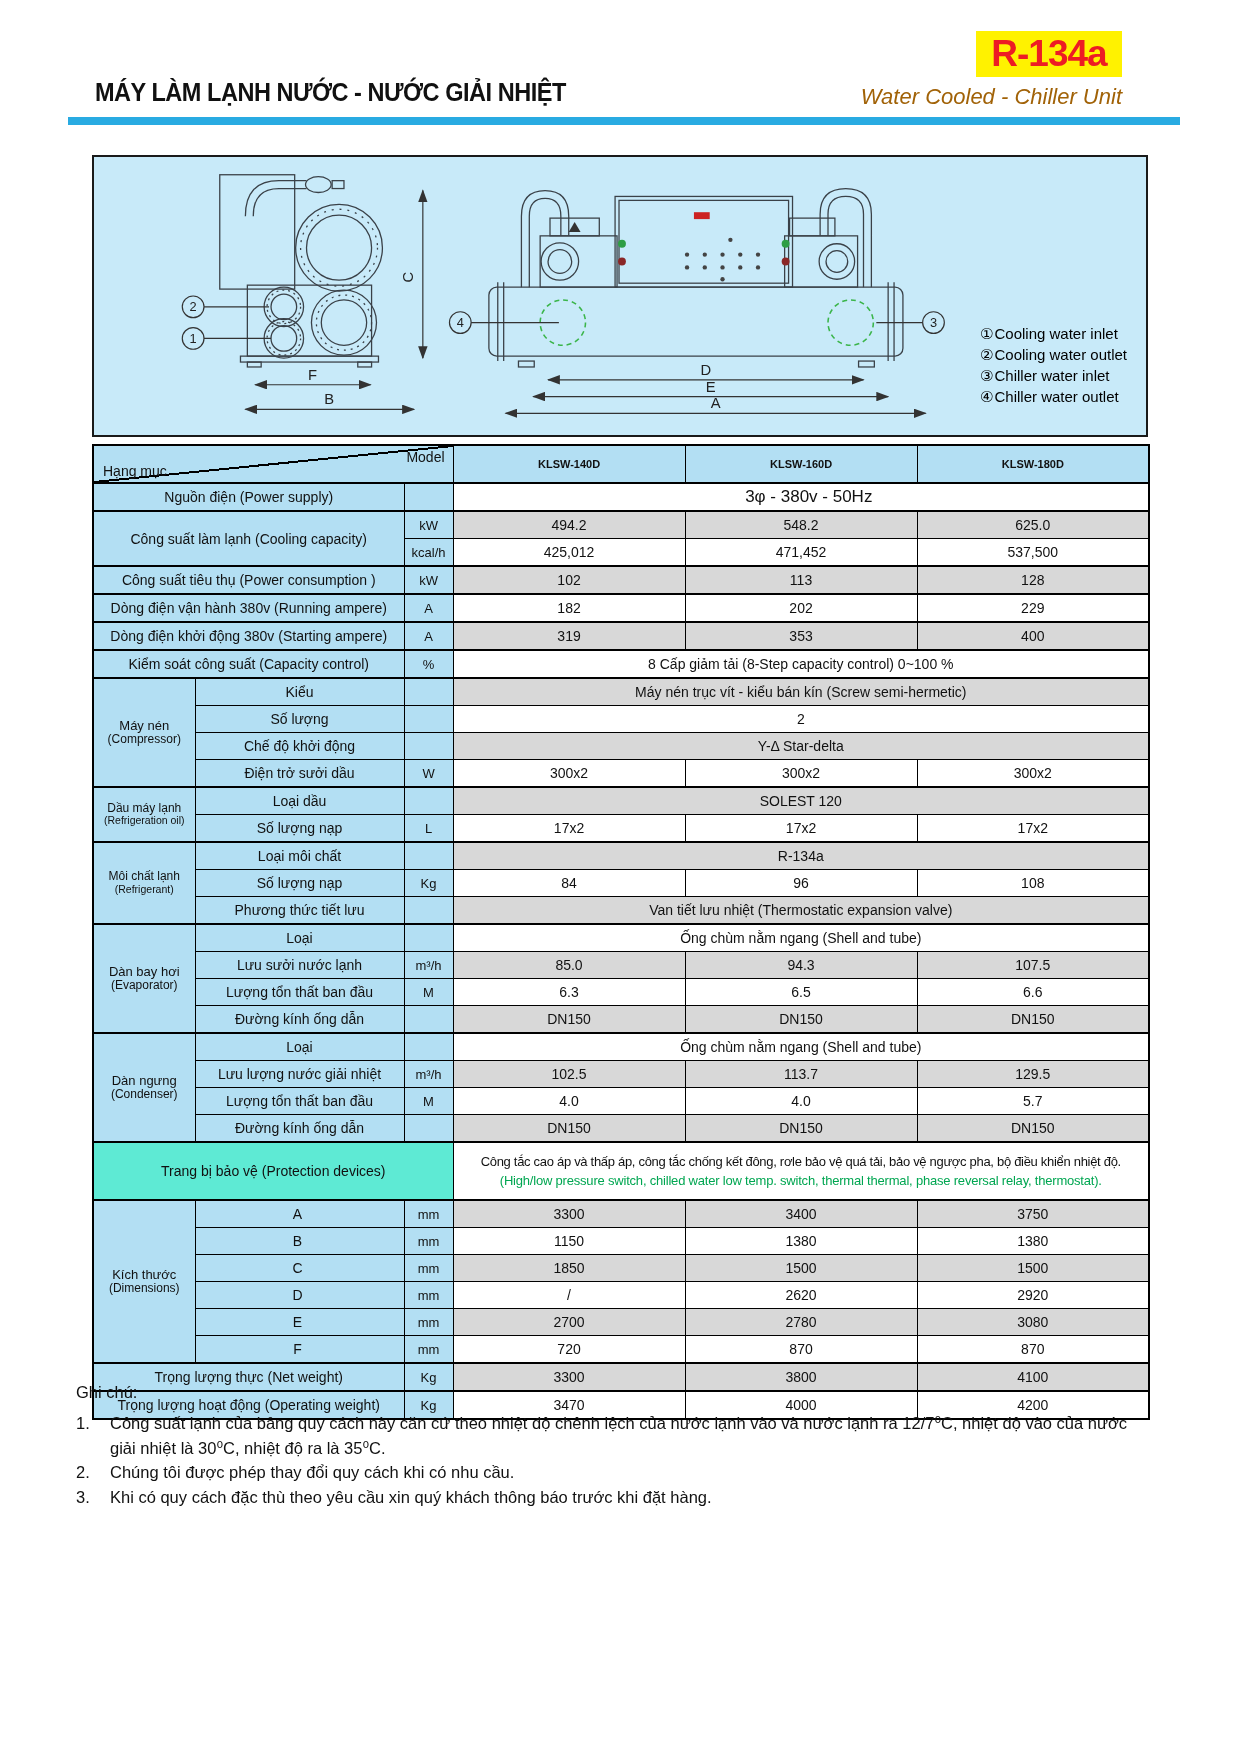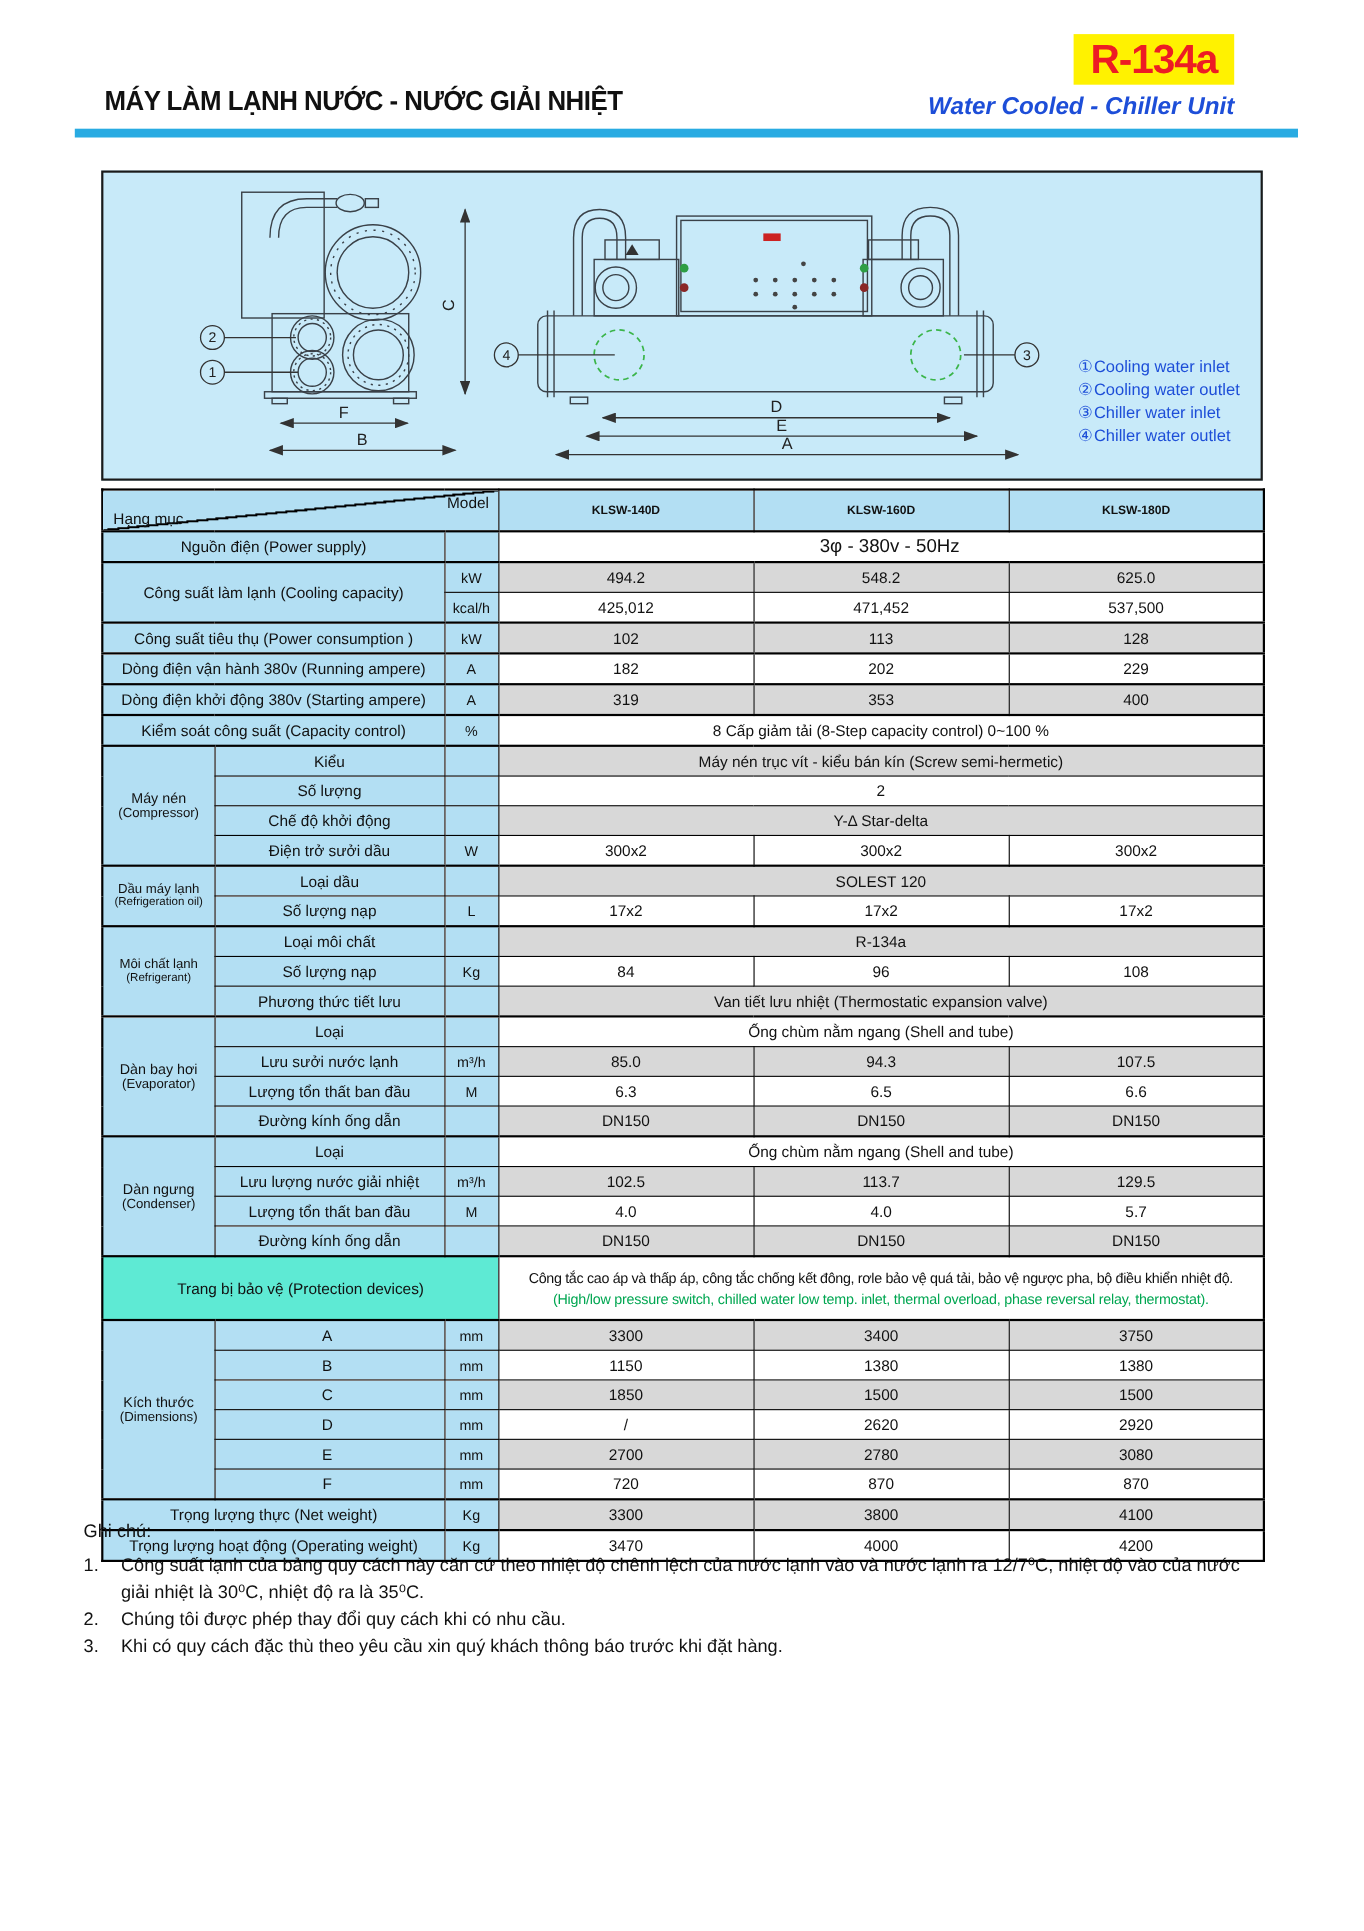--- a/index.html
+++ b/index.html
@@ -5,31 +5,31 @@
   html,body{margin:0;padding:0;background:#e8e8e8;}
   body{font-family:"Liberation Sans","DejaVu Sans",sans-serif;color:#111;}
   #page{position:relative;width:1240px;height:1755px;background:#fff;margin:0 auto;overflow:hidden;}
 
   
   #title-vi{position:absolute;left:95px;top:78px;font-size:25px;font-weight:bold;
             letter-spacing:-0.5px;transform:scaleX(.94);transform-origin:left;white-space:nowrap;}
   #badge{position:absolute;left:976px;top:31px;width:146px;height:46px;background:#fff200;
          display:flex;align-items:center;justify-content:center;
          font-size:37px;font-weight:bold;color:#ed1c24;letter-spacing:-1px;}
-  #subtitle-en{position:absolute;right:118px;top:84px;font-size:22px;font-weight:bold;
-               font-style:italic;color:#1d4ed8;white-space:nowrap;}
+  #subtitle-en{position:absolute;right:118px;top:84px;font-size:22px;font-weight:normal;
+               font-style:italic;color:#a16207;white-space:nowrap;}
   #rule{position:absolute;left:68px;top:117px;width:1112px;height:8px;background:#29abe2;}
 
   
   #drawing{position:absolute;left:92px;top:155px;width:1056px;height:282px;
            background:#c8eaf9;border:2px solid #1a1a1a;box-sizing:border-box;}
   #drawing svg{position:absolute;left:0;top:0;}
   svg text{font-family:"Liberation Sans","DejaVu Sans",sans-serif;font-size:15px;fill:#222;}
   text.co{font-size:13px;}
-  #legend{position:absolute;left:886px;top:166px;font-size:15px;line-height:21px;color:#1d4ed8;}
+  #legend{position:absolute;left:886px;top:166px;font-size:15px;line-height:21px;color:#000000;}
   #legend .lg-num{margin-right:1px;}
 
   
   #spec{position:absolute;left:92px;top:444px;}
   table.tbl{border-collapse:collapse;table-layout:fixed;width:1056px;font-size:14px;border:2px solid #000;}
   .tbl td{border:1px solid #000;height:26px;padding:0 4px;text-align:center;
           overflow:hidden;white-space:nowrap;}
   tr.s > td{border-top:2px solid #000;}
   .lbl{background:#b3dff3;text-align:left;padding-left:9px;}
   .grp{background:#b3dff3;font-size:13px;line-height:1.12;white-space:normal;padding:0 2px;}
@@ -387,21 +387,21 @@
       <td class="unit"></td>
       <td class="g">DN150</td>
       <td class="g">DN150</td>
       <td class="g">DN150</td>
     </tr>
 
     <tr class="s">
       <td class="protl" colspan="3">Trang bị bảo vệ (Protection devices)</td>
       <td class="w prot" colspan="3">
         <div class="prot1">Công tắc cao áp và thấp áp, công tắc chống kết đông, rơle bảo vệ quá tải, bảo vệ ngược pha, bộ điều khiển nhiệt độ.</div>
-        <div class="prot2">(High/low pressure switch, chilled water low temp. inlet, thermal overload, phase reversal relay, thermostat).</div>
+        <div class="prot2">(High/low pressure switch, chilled water low temp. switch, thermal thermal, phase reversal relay, thermostat).</div>
       </td>
     </tr>
 
     <tr class="s">
       <td class="grp" rowspan="6">
         <div class="g1">Kích thước</div>
         <div class="g2">(Dimensions)</div>
       </td>
       <td class="lbl" style="text-align:center;padding-left:0">A</td>
       <td class="unit">mm</td>

